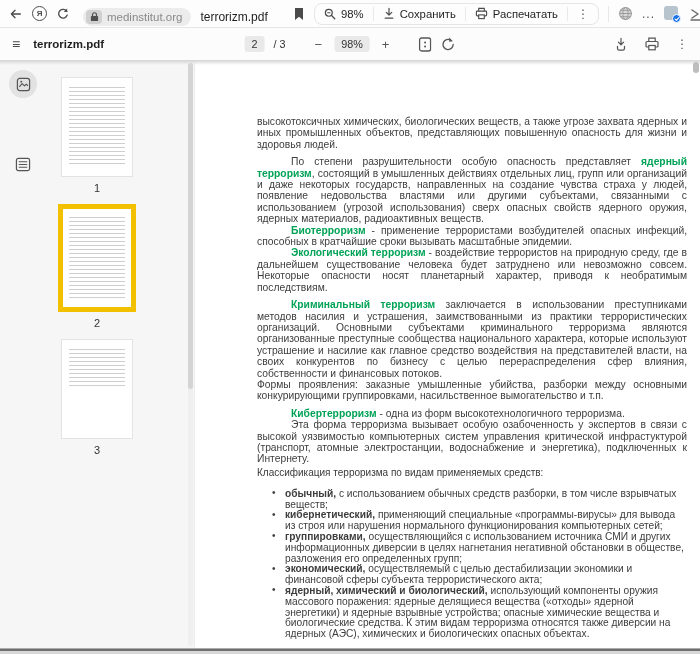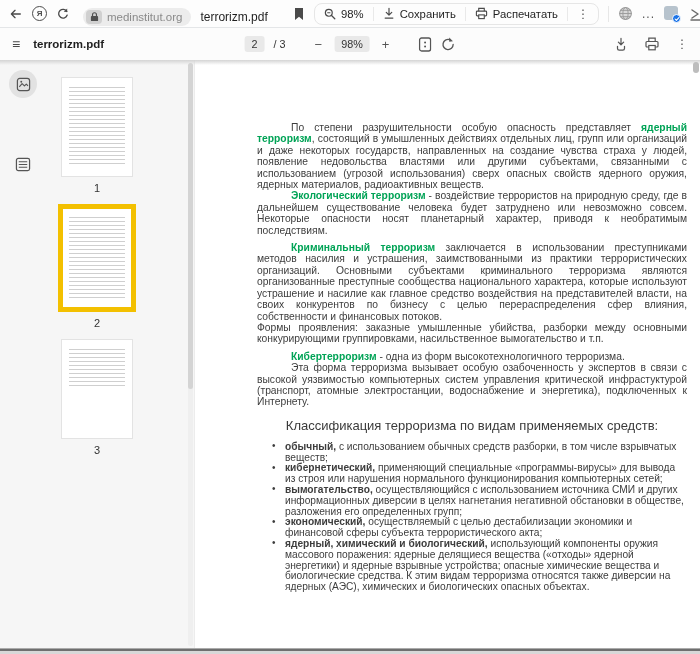--- a/index.html
+++ b/index.html
@@ -80,21 +80,21 @@
     border-radius:3px; cursor:pointer; z-index:6; }
 
   
   .doc { position:relative; padding:56px 13px 0 62px; color:#3d3d3d; font-size:10.3px;
     line-height:11.4px; }
   .doc p { text-align:justify; }
   .doc p.ind { text-indent:34px; }
   .doc p.gap { margin-top:6px; }
   .sg { color:var(--green); font-weight:700; }
   .sb { font-weight:700; }
-  .hc { margin-top:10px; font-size:13px; line-height:15px; text-align:center; color:#3a3a3a; }
+  .hc { font-size:10px; line-height:15px; text-align:left; color:#3a3a3a; }
   ul.bl { margin-top:9px; list-style:none; padding-left:28px; font-size:10.2px; line-height:10.8px; }
   ul.bl li { position:relative; }
   ul.bl li::before { content:"\2022"; position:absolute; left:-13px; top:-0.5px; font-size:10px; color:#3d3d3d; }
 
   
   .bottom-strip { position:absolute; left:0; right:0; bottom:0; height:6px; z-index:9;
     background:linear-gradient(to bottom, #ababab 0 1px, #6f6f6f 1px 3px, #d8d8d8 3px 100%); }
 
   svg { display:block; }
 </style>
@@ -270,31 +270,33 @@
           </div>
         </div>
       <div class="side-scrollbar">
         <div class="side-scroll-thumb"></div>
       </div>
     </div>
 
     <div class="main">
       <div class="main-scroll-thumb"></div>
       <div class="doc">
+          <p class=""><span class="sn">высокотоксичных химических, биологических веществ, а также угрозе захвата ядерных и иных промышленных объектов, представляющих повышенную опасность для жизни и здоровья людей.</span></p>
           <p class="ind gap"><span class="sn">По степени разрушительности особую опасность представляет </span><span class="sg">ядерный терроризм</span><span class="sn">, состоящий в умышленных действиях отдельных лиц, групп или организаций и даже некоторых государств, направленных на создание чувства страха у людей, появление недовольства властями или другими субъектами, связанными с использованием (угрозой использования) сверх опасных свойств ядерного оружия, ядерных материалов, радиоактивных веществ.</span></p>
+          <p class="ind "><span class="sg">Биотерроризм</span><span class="sn"> - применение террористами возбудителей опасных инфекций, способных в кратчайшие сроки вызывать масштабные эпидемии.</span></p>
           <p class="ind "><span class="sg">Экологический терроризм</span><span class="sn"> - воздействие террористов  на природную среду, где в дальнейшем существование человека будет затруднено или невозможно совсем. Некоторые опасности носят планетарный характер, приводя к необратимым последствиям.</span></p>
           <p class="ind gap"><span class="sg">Криминальный терроризм</span><span class="sn"> заключается в использовании преступниками методов насилия и устрашения, заимствованными из практики террористических организаций. Основными субъектами криминального терроризма являются организованные преступные сообщества национального характера, которые используют устрашение и насилие как главное средство воздействия на представителей власти, на своих конкурентов по бизнесу с целью перераспределения сфер влияния, собственности и финансовых потоков.</span></p>
           <p class=""><span class="sn">Формы проявления: заказные умышленные убийства, разборки между основными конкурирующими группировками, насильственное вымогательство и т.п.</span></p>
           <p class="ind gap"><span class="sg">Кибертерроризм</span><span class="sn"> -  одна из форм высокотехнологичного терроризма.</span></p>
           <p class="ind "><span class="sn">Эта форма терроризма вызывает особую озабоченность у экспертов в связи с высокой уязвимостью компьютерных систем управления критической инфрастуктурой (транспорт, атомные электростанции, водоснабжение и энергетика), подключенных к Интернету.</span></p>
           <div class="hc">Классификация терроризма по видам применяемых средств:</div>
           <ul class="bl">
             <li><span class="sb">обычный,</span><span class="sn"> с использованием обычных средств разборки, в том числе взрывчатых веществ;</span></li>
             <li><span class="sb">кибернетический,</span><span class="sn"> применяющий специальные «программы-вирусы» для вывода из строя или нарушения нормального функционирования компьютерных сетей;</span></li>
-            <li><span class="sb">вымогательство,</span><span class="sn"> осуществляющийся с использованием источника СМИ и других информационных диверсии в целях нагнетания негативной обстановки в обществе, разложения его определенных групп;</span></li>
+            <li><span class="sb">группировками,</span><span class="sn"> осуществляющийся с использованием источника СМИ и других информационных диверсии в целях нагнетания негативной обстановки в обществе, разложения его определенных групп;</span></li>
             <li><span class="sb">экономический,</span><span class="sn"> осуществляемый с целью дестабилизации экономики и финансовой сферы субъекта террористического акта;</span></li>
             <li><span class="sb">ядерный, химический и биологический,</span><span class="sn"> использующий компоненты оружия массового поражения: ядерные делящиеся вещества («отходы» ядерной энергетики) и ядерные взрывные устройства; опасные химические вещества и биологические средства. К этим видам терроризма относятся также диверсии на ядерных (АЭС), химических и биологических опасных объектах.</span></li>
           </ul>
         </div>
     </div>
   </div>
 
   <div class="bottom-strip"></div>
 </div>
 

